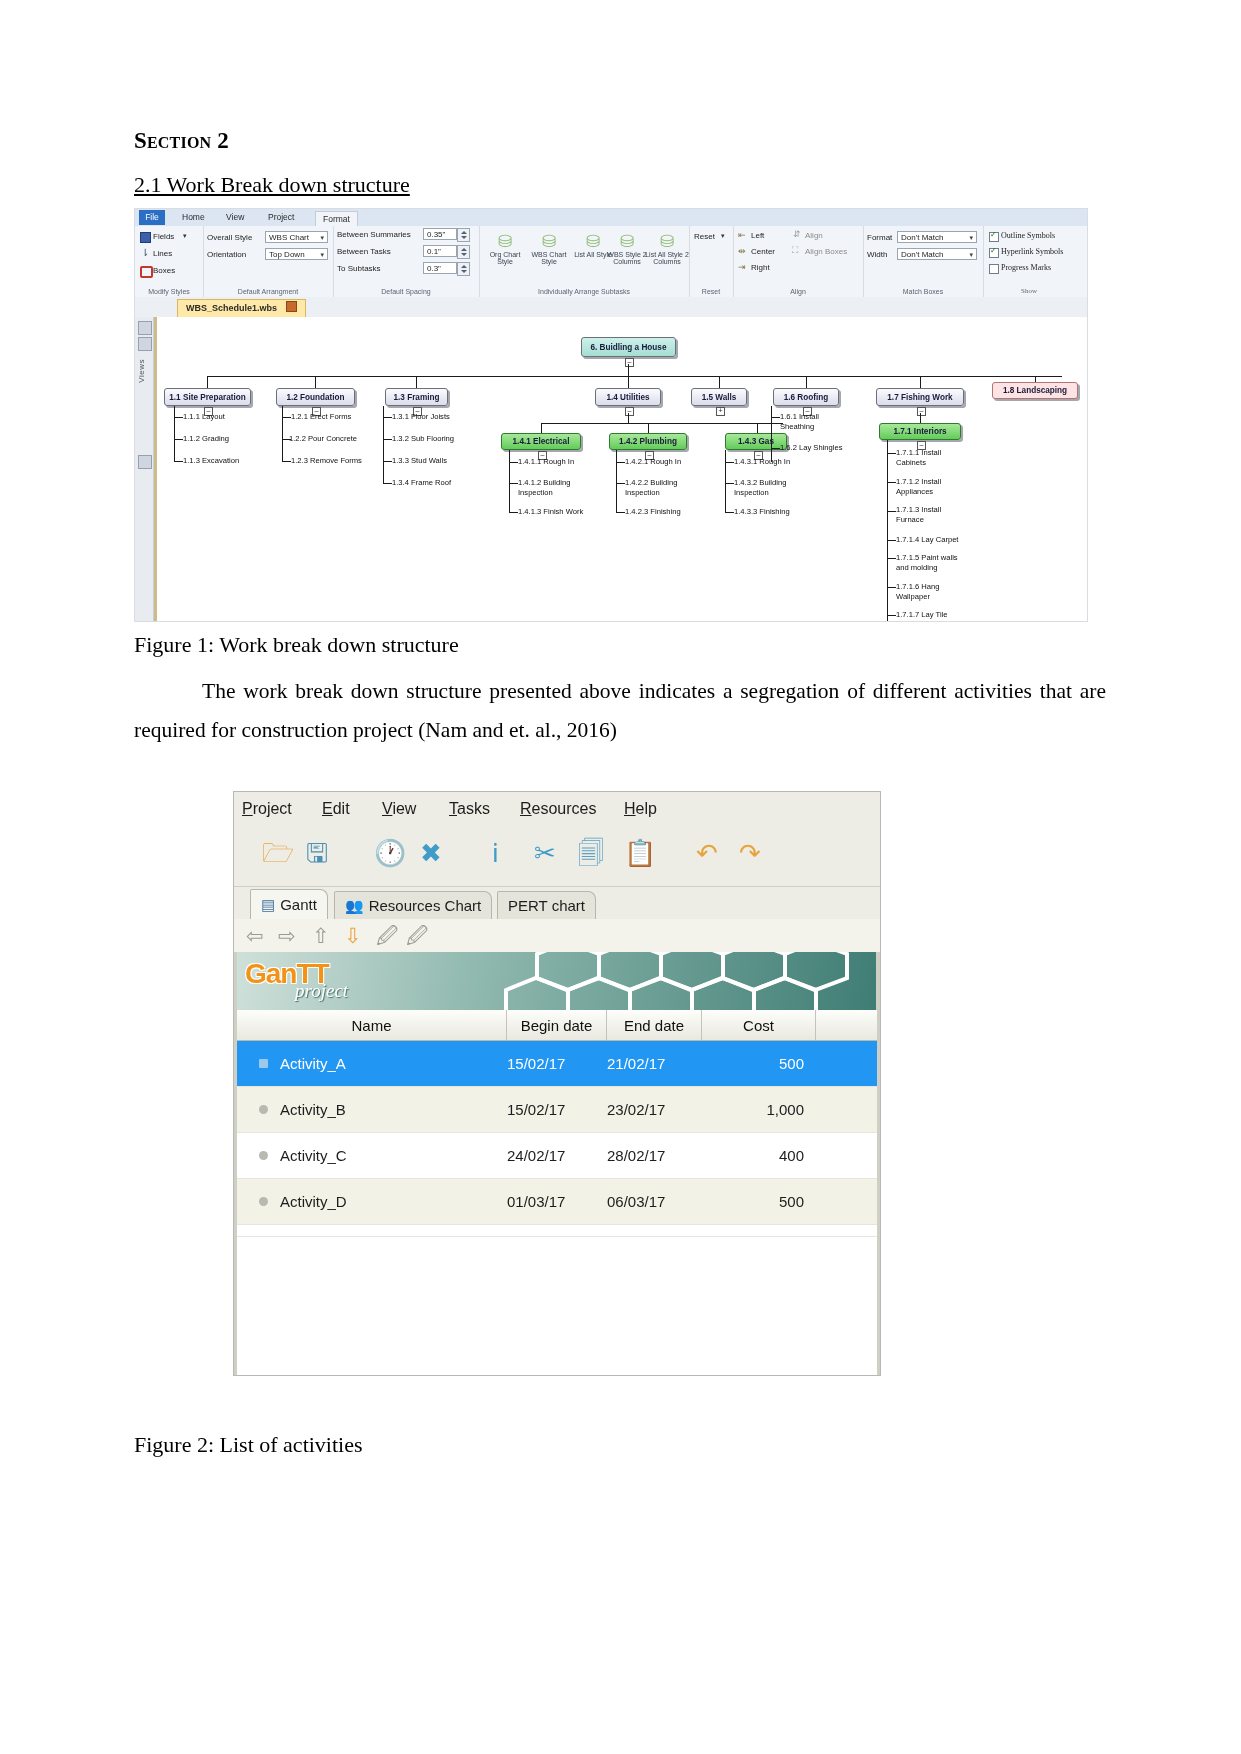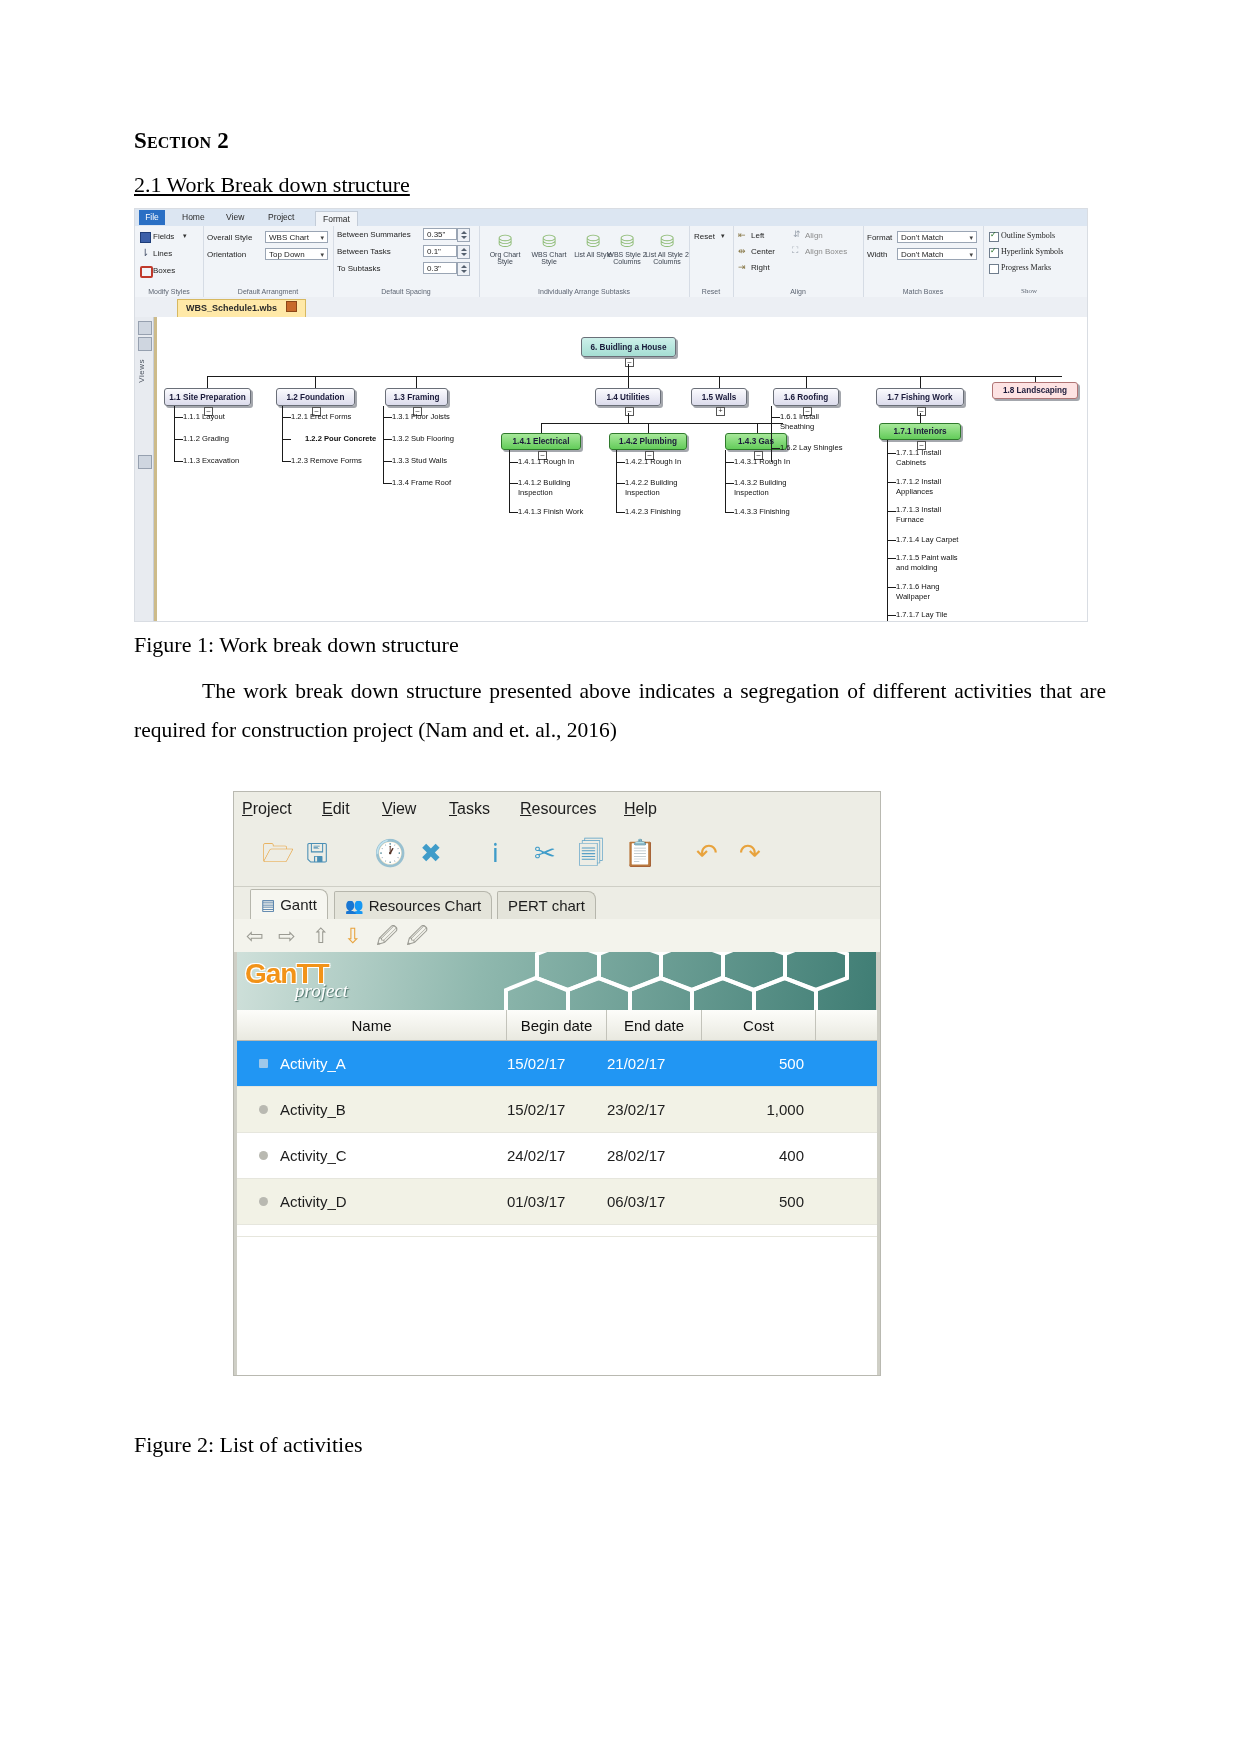--- a/index.html
+++ b/index.html
@@ -340,21 +340,21 @@
       <div class="ln lnh" style="left:17px;top:144px;width:9px;"></div>
       <div class="leaf" style="left:26px;top:95px;">1.1.1 Layout</div>
       <div class="leaf" style="left:26px;top:117px;">1.1.2 Grading</div>
       <div class="leaf" style="left:26px;top:139px;">1.1.3 Excavation</div>
 
       <div class="ln lnv" style="left:125px;top:89px;height:56px;"></div>
       <div class="ln lnh" style="left:125px;top:100px;width:9px;"></div>
       <div class="ln lnh" style="left:125px;top:122px;width:9px;"></div>
       <div class="ln lnh" style="left:125px;top:144px;width:9px;"></div>
       <div class="leaf" style="left:134px;top:95px;">1.2.1 Erect Forms</div>
-      <div class="leaf" style="left:148px;top:117px;font-weight:bold;">1.2.2 Pour Concrete</div>
+      <div class="leaf" style="left:132px;top:117px;">1.2.2 Pour Concrete</div>
       <div class="leaf" style="left:134px;top:139px;">1.2.3 Remove Forms</div>
 
       <div class="ln lnv" style="left:226px;top:89px;height:78px;"></div>
       <div class="ln lnh" style="left:226px;top:100px;width:9px;"></div>
       <div class="ln lnh" style="left:226px;top:122px;width:9px;"></div>
       <div class="ln lnh" style="left:226px;top:144px;width:9px;"></div>
       <div class="ln lnh" style="left:226px;top:166px;width:9px;"></div>
       <div class="leaf" style="left:235px;top:95px;">1.3.1 Floor Joists</div>
       <div class="leaf" style="left:235px;top:117px;">1.3.2 Sub Flooring</div>
       <div class="leaf" style="left:235px;top:139px;">1.3.3 Stud Walls</div>

